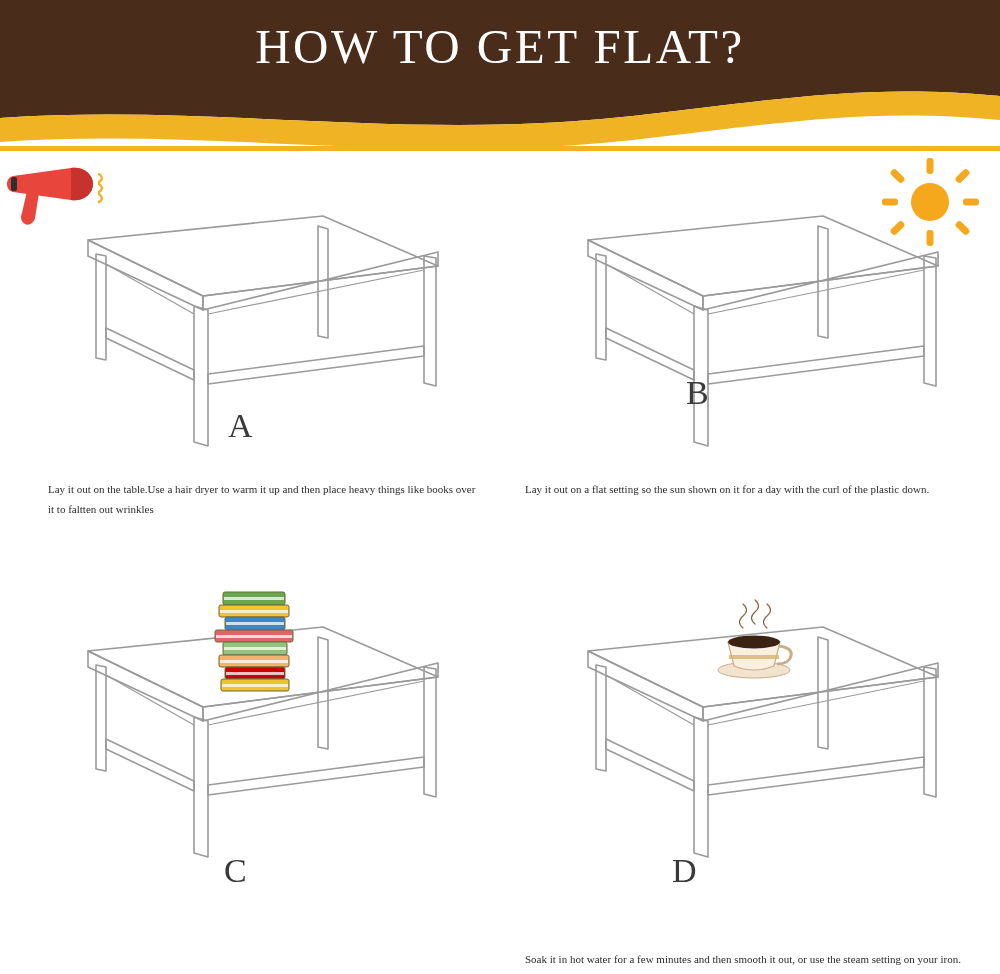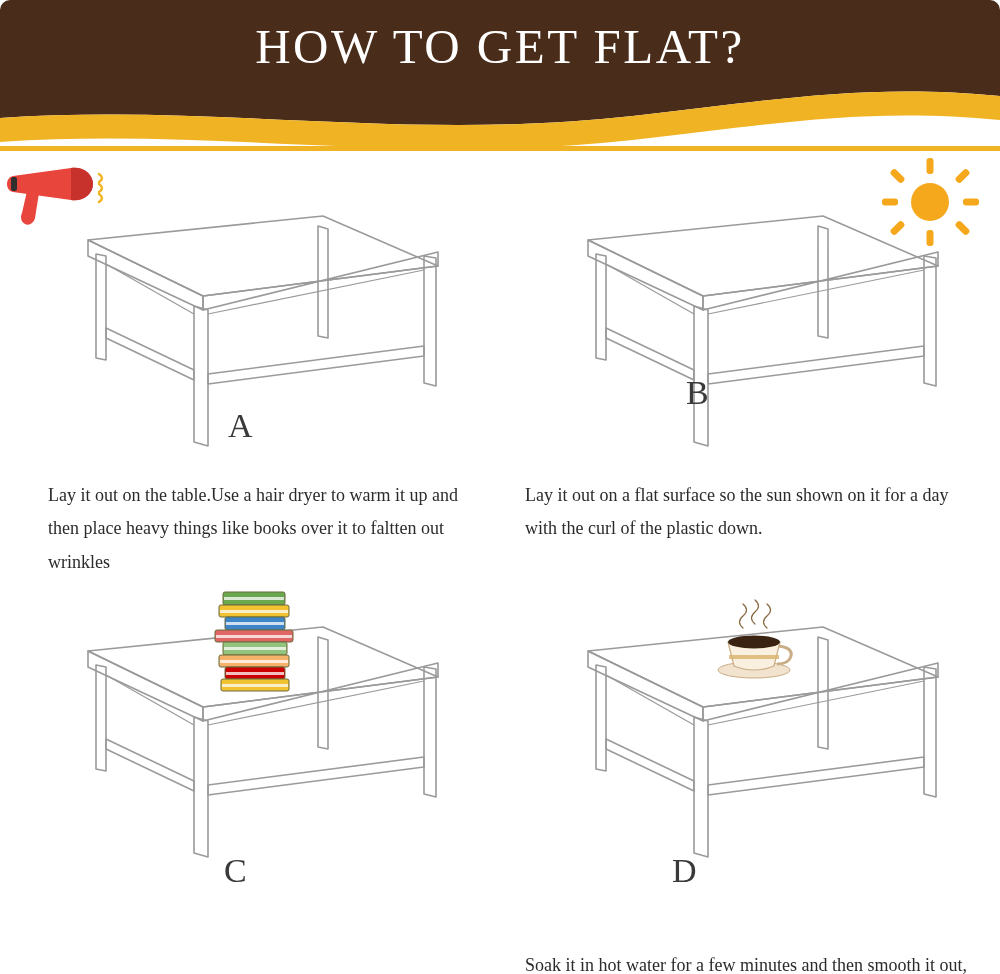--- a/index.html
+++ b/index.html
@@ -7,21 +7,20 @@
     margin: 0; padding: 0;
     width: 1000px; height: 974px;
     background: #ffffff;
     font-family: "Liberation Serif", serif;
   }
   #page {
     position: relative;
     width: 1000px; height: 974px;
     overflow: hidden;
     background: #ffffff;
-    border-radius: 10px;
   }
 
   
   .header {
     position: absolute;
     top: 0; left: 0;
     width: 1000px; height: 152px;
     overflow: hidden;
   }
   .header-svg { position: absolute; top: 0; left: 0; }
@@ -71,21 +70,21 @@
   .panel.p-a .panel-letter { left: 228px; top: 255px; }
   .panel.p-b .panel-letter { left: 186px; top: 222px; }
   .panel.p-c .panel-letter { left: 224px; top: 700px; }
   .panel.p-d .panel-letter { left: 172px; top: 700px; }
 
   .panel-caption {
     position: absolute;
     left: 48px;
     width: 428px;
     font-family: "Liberation Serif", serif;
-    font-size: 18px;
+    font-size: 11px;
     line-height: 1.85;
     color: #2b2b2b;
   }
   .panel.p-a .panel-caption { top: 327px; }
   .panel.p-b .panel-caption { top: 327px; left: 25px; width: 450px; }
   .panel.p-c .panel-caption { top: 765px; }
   .panel.p-d .panel-caption { top: 765px; left: 25px; width: 455px; }
 
   
   .panel.p-c .panel-letter, .panel.p-d .panel-letter,
@@ -190,21 +189,21 @@
           <rect x="4" y="46.5" width="16" height="7" rx="3"></rect>
           <rect x="85" y="46.5" width="16" height="7" rx="3"></rect>
           <rect x="16" y="16" width="7" height="16" rx="3" transform="rotate(-45 19.5 24)"></rect>
           <rect x="81" y="16" width="7" height="16" rx="3" transform="rotate(45 84.5 24)"></rect>
           <rect x="16" y="68" width="7" height="16" rx="3" transform="rotate(45 19.5 76)"></rect>
           <rect x="81" y="68" width="7" height="16" rx="3" transform="rotate(-45 84.5 76)"></rect>
         </g>
       </svg>
 
       <div class="panel-letter">B</div>
-      <div class="panel-caption">Lay it out on a flat surface so the sun shown on it for a day with the curl of the plastic down.</div>
+      <div class="panel-caption">Lay it out on a flat setting so the sun shown on it for a day with the curl of the plastic down.</div>
     </div>
 
     <div class="panel p-c">
       <svg class="table-art" viewBox="0 0 470 300" xmlns="http://www.w3.org/2000/svg">
         <g fill="none" stroke="#9a9a9a" stroke-width="1.6" stroke-linejoin="round">
           <path d="M70,62 L305,38 L420,88 L185,118 Z"></path>
           <path d="M70,62 L70,78 L185,132 L185,118 Z"></path>
           <path d="M185,118 L420,88 L420,74 L185,132 Z"></path>
           <path d="M78,76 L88,78 L88,182 L78,180 Z"></path>
           <path d="M176,128 L190,132 L190,268 L176,264 Z"></path>

